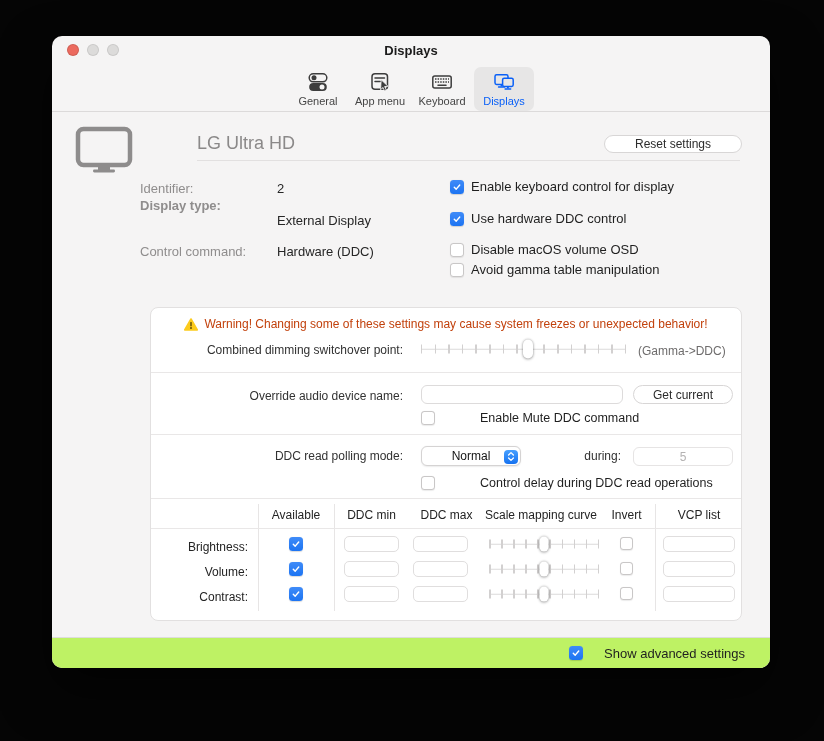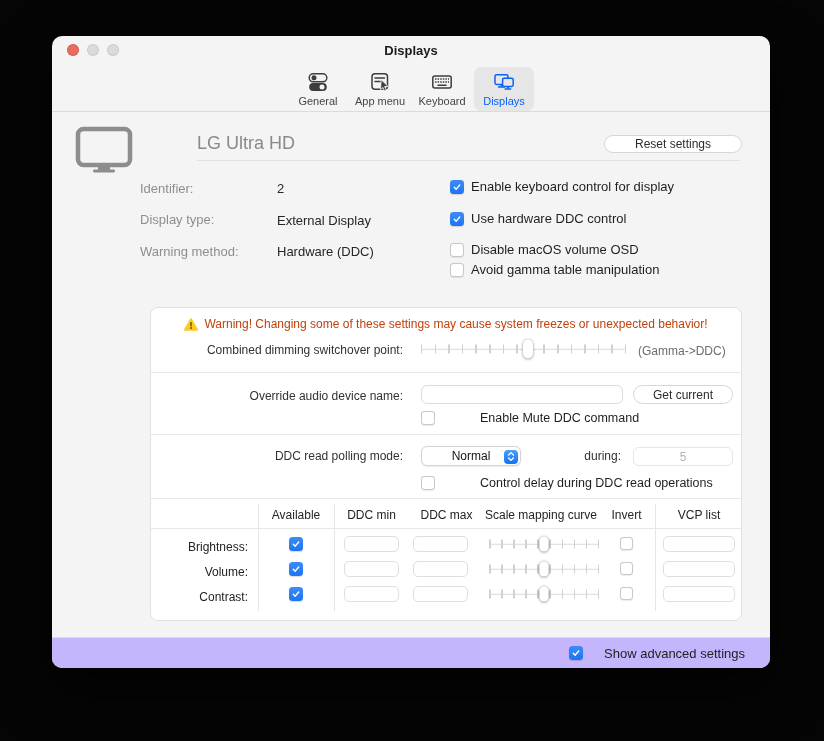--- a/index.html
+++ b/index.html
@@ -89,21 +89,21 @@
   .count-input { text-align:center; color:#b4b2b2; border-color:#e6e4e4; }
 
   
   .vline { position:absolute; width:1px; background:#e7e5e5; top:196px; height:107px; }
   .th { position:absolute; top:200px; font-size:12px; color:#242424; text-align:center; white-space:nowrap; }
   .row-label { position:absolute; width:97px; text-align:right; font-size:12px; color:#242424; }
   .mini-field { position:absolute; width:55px; height:16px; background:#fff;
     border:1px solid #e0dede; border-radius:5px; font-size:11px; padding:0 4px; outline:none; color:#222; }
 
   
-  .footer { position:absolute; left:0; bottom:0; width:100%; height:31px; background:#c4b5fd;
+  .footer { position:absolute; left:0; bottom:0; width:100%; height:31px; background:#bef264;
     border-top:1px solid #dedcdc; display:flex; align-items:center; justify-content:flex-end;
     gap:21px; padding-right:25px; }
   .footer .txt { font-size:13px; color:#1f1f1f; }
 </style>
 </head>
 <body>
 
 <div class="window">
 
   <div class="titlebar">
@@ -170,23 +170,23 @@
       <rect x="24" y="39" width="12" height="5" fill="#8e8c8c"></rect>
       <rect x="19" y="43.6" width="22" height="2.8" rx="1.3" fill="#8e8c8c"></rect>
     </svg>
   </span>
   <div class="display-name">LG Ultra HD</div>
   <div class="reset-btn">Reset settings</div>
   <div class="name-sep"></div>
 
   <div class="info-label" style="top:145px;">Identifier:</div>
   <div class="info-value" style="top:145px;">2</div>
-  <div class="info-label" style="top:176px;">Display type:</div>
+  <div class="info-label" style="top:162px;font-weight:bold;">Display type:</div>
   <div class="info-value" style="top:177px;">External Display</div>
-  <div class="info-label" style="top:208px;">Warning method:</div>
+  <div class="info-label" style="top:208px;">Control command:</div>
   <div class="info-value" style="top:208px;">Hardware (DDC)</div>
 
   <div class="opt-row" style="top:143px;">
     <span class="cb checked">
         <svg width="10" height="10" viewBox="0 0 14 14">
           <path d="M3.2 7.3 L5.9 10 L10.8 4.2" stroke="#fff" stroke-width="2" fill="none" stroke-linecap="round" stroke-linejoin="round"></path>
         </svg>
       </span>
     <span class="txt">Enable keyboard control for display</span>
   </div>

